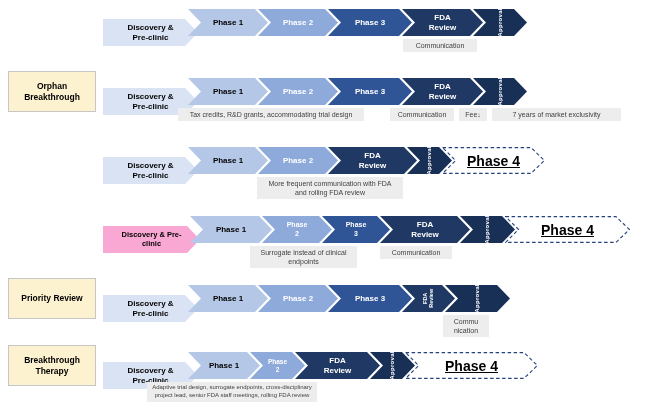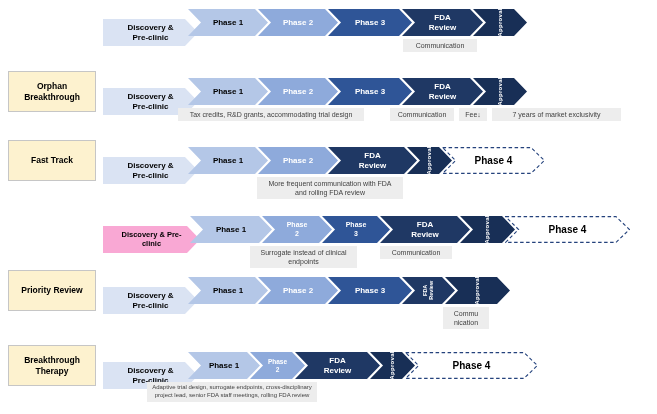--- a/index.html
+++ b/index.html
@@ -40,21 +40,21 @@
   .vert{
     transform:rotate(-90deg);font-weight:bold;color:#fff;font-size:6px;
     letter-spacing:.3px;line-height:1.15;text-align:center;white-space:pre-line;
   }
   .vert.vfda{font-size:5.5px;letter-spacing:0}
   .chev-dashed{position:relative;height:27px;flex:none;margin-left:-10px}
   .chev-dashed svg{position:absolute;left:0;top:0;width:100%;height:100%;display:block}
   .chev-dashed .p4{
     position:absolute;left:0;top:0;right:0;bottom:0;
     display:flex;align-items:center;justify-content:center;
-    font-weight:bold;font-size:10px;color:#000;
+    font-weight:bold;font-size:14px;color:#000;text-decoration:underline;
   }
   .note{
     position:absolute;top:30px;background:#ededed;color:#3f3f3f;
     font-size:7px;line-height:1.3;text-align:center;
     padding:2px 2px;box-sizing:border-box;white-space:pre-line;
   }
   .note.tiny{font-size:6px}
 </style>
 </head>
 <body>
@@ -112,23 +112,20 @@
         <span class="vert">Approval</span>
       </div>
   </div>
   <div class="note" style="left:178px;width:186px">Tax credits, R&amp;D grants, accommodating trial design</div>
   <div class="note" style="left:390px;width:64px">Communication</div>
   <div class="note" style="left:459px;width:28px">Fee↓</div>
   <div class="note" style="left:492px;width:129px">7 years of market exclusivity</div>
 </div>
 
 <div class="row" style="top:147px">
-  <div class="rowlabel">
-      <span>Fast Track</span>
-    </div>
   <div class="strip">
     <div class="chev first" style="width:95px;background:#dae3f3">
         <span class="cl dark">Discovery &amp;
 Pre-clinic</span>
       </div>
     <div class="chev" style="width:80px;background:#b4c7e7">
         <span class="cl dark">Phase 1</span>
       </div>
     <div class="chev" style="width:80px;background:#8eaadb">
         <span class="cl light">Phase 2</span>
@@ -180,21 +177,21 @@
         <path d="M0.6,0.6 L111,0.6 L124.4,13.5 L111,26.4 L0.6,26.4 L13.6,13.5 Z" fill="#ffffff" stroke="#24427c" stroke-width="1.1" stroke-dasharray="3.5,2.5"></path>
       </svg>
       <span class="p4">Phase 4</span>
     </div>
   </div>
   <div class="note" style="left:250px;width:107px">Surrogate instead of clinical
 endpoints</div>
   <div class="note" style="left:380px;width:72px">Communication</div>
 </div>
 
-<div class="row" style="top:277px">
+<div class="row" style="top:285px">
   <div class="rowlabel">
       <span>Priority Review</span>
     </div>
   <div class="strip">
     <div class="chev first" style="width:95px;background:#dae3f3">
         <span class="cl dark">Discovery &amp;
 Pre-clinic</span>
       </div>
     <div class="chev" style="width:80px;background:#b4c7e7">
         <span class="cl dark">Phase 1</span>

